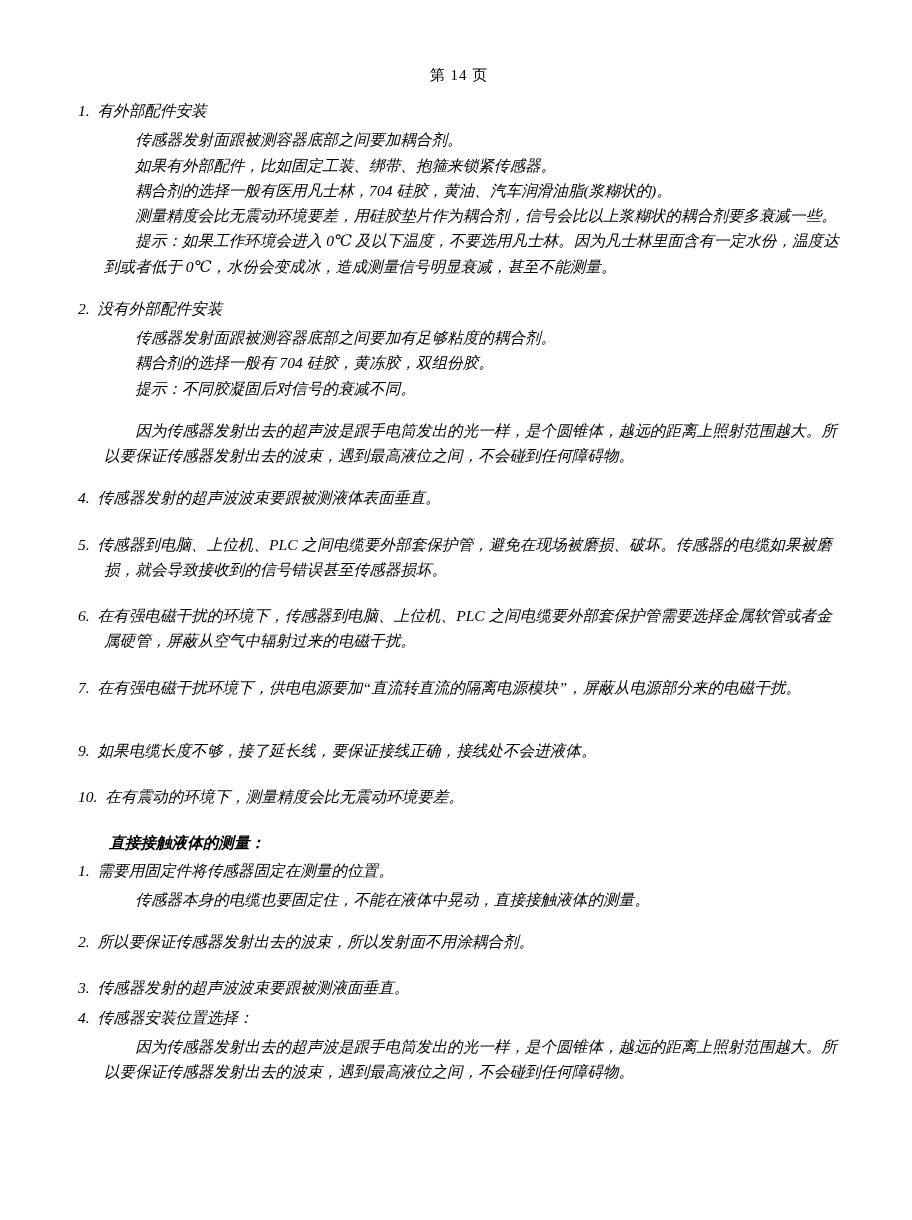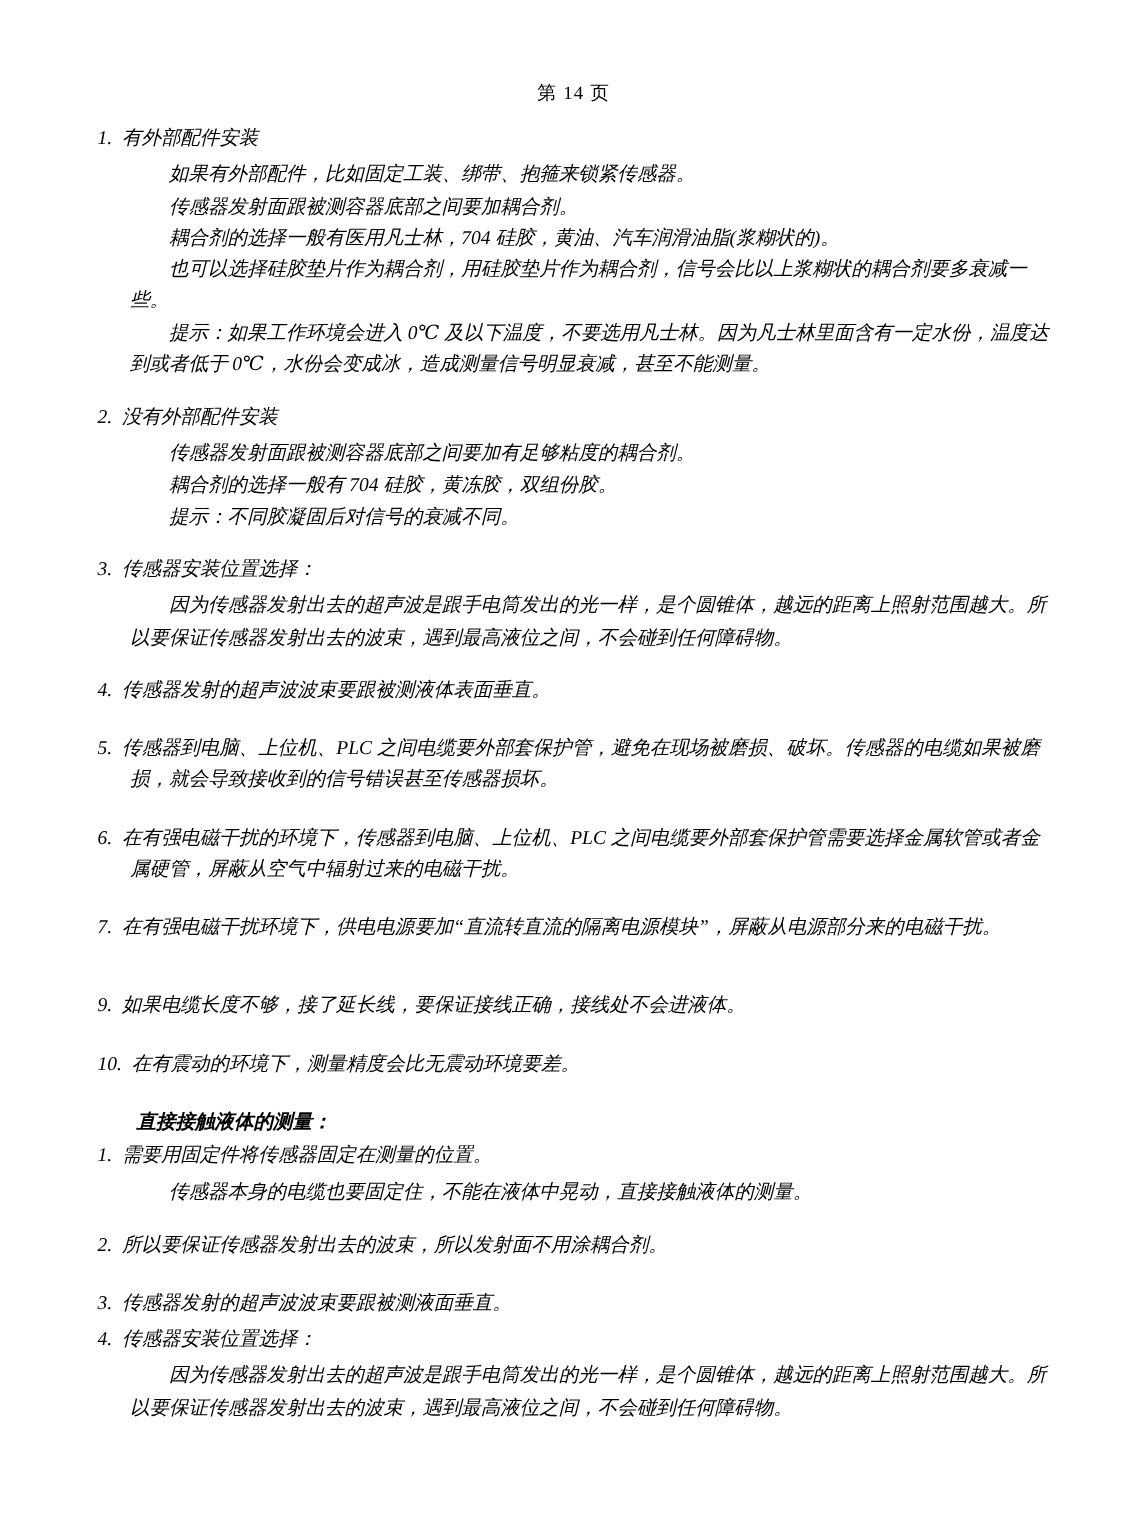--- a/index.html
+++ b/index.html
@@ -68,46 +68,42 @@
 
   <div class="page-header">第 14 页</div>
 
   <div class="doc-body">
 
     <div class="block">
       <p class="hang">
         <span>1.</span>
         <span>&nbsp;</span><span>有外部配件安装</span>
       </p>
+      <p class="sub">传感器发射面跟被测容器底部之间要加耦合剂。</p>
       <p class="sub">如果有外部配件，比如固定工装、绑带、抱箍来锁紧传感器。</p>
-      <p class="sub">传感器发射面跟被测容器底部之间要加耦合剂。</p>
       <p class="sub">耦合剂的选择一般有医用凡士林，704 硅胶，黄油、汽车润滑油脂(浆糊状的)。</p>
-      <p class="sub">也可以选择硅胶垫片作为耦合剂，用硅胶垫片作为耦合剂，信号会比以上浆糊状的耦合剂要多衰减一些。</p>
+      <p class="sub">测量精度会比无震动环境要差，用硅胶垫片作为耦合剂，信号会比以上浆糊状的耦合剂要多衰减一些。</p>
       <p class="sub">提示：如果工作环境会进入 0℃ 及以下温度，不要选用凡士林。因为凡士林里面含有一定水份，温度达到或者低于 0℃，水份会变成冰，造成测量信号明显衰减，甚至不能测量。</p>
     </div>
 
     <div class="gap"></div>
 
     <div class="block">
       <p class="hang">
         <span>2.</span>
         <span>&nbsp;</span><span>没有外部配件安装</span>
       </p>
       <p class="sub">传感器发射面跟被测容器底部之间要加有足够粘度的耦合剂。</p>
       <p class="sub">耦合剂的选择一般有 704 硅胶，黄冻胶，双组份胶。</p>
       <p class="sub">提示：不同胶凝固后对信号的衰减不同。</p>
     </div>
 
     <div class="gap"></div>
 
     <div class="block">
-      <p class="hang">
-        <span>3.</span>
-        <span>&nbsp;</span><span>传感器安装位置选择：</span>
-      </p>
       <p class="sub">因为传感器发射出去的超声波是跟手电筒发出的光一样，是个圆锥体，越远的距离上照射范围越大。所以要保证传感器发射出去的波束，遇到最高液位之间，不会碰到任何障碍物。</p>
     </div>
 
     <div class="gap"></div>
 
     <div class="block">
       <p class="hang">
         <span>4.</span>
         <span>&nbsp;</span><span>传感器发射的超声波波束要跟被测液体表面垂直。</span>
       </p>

